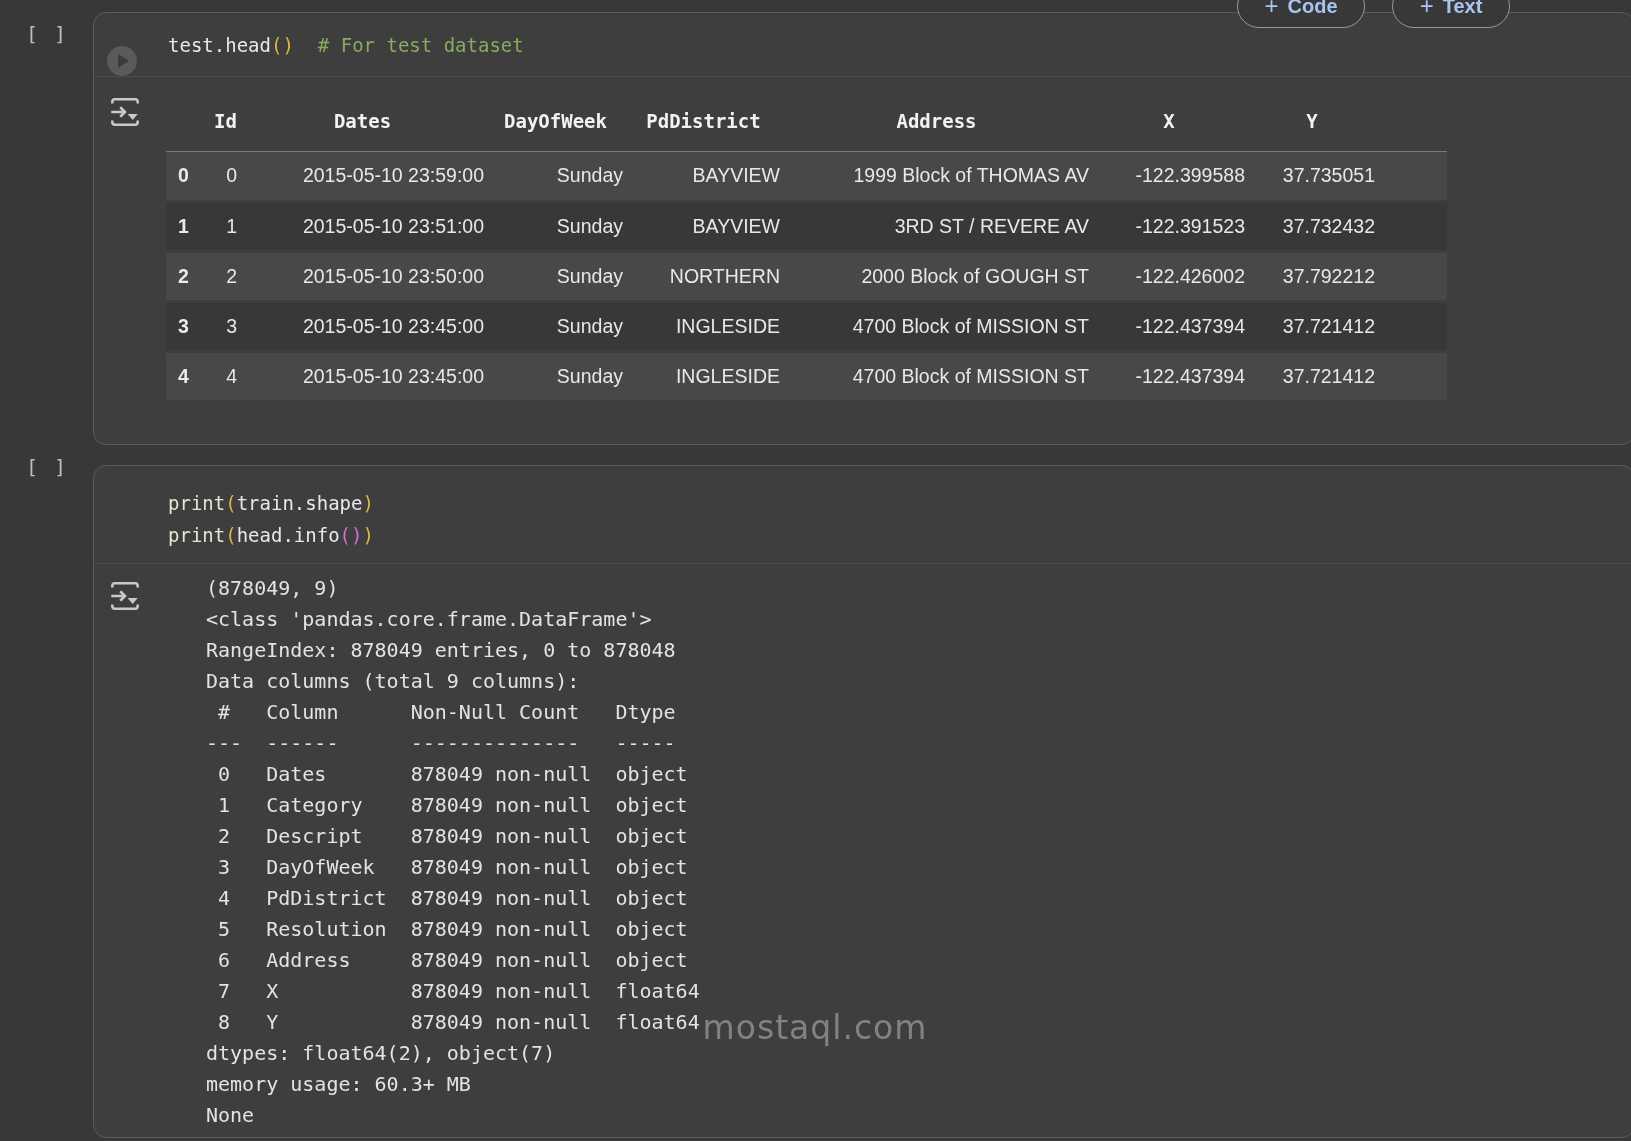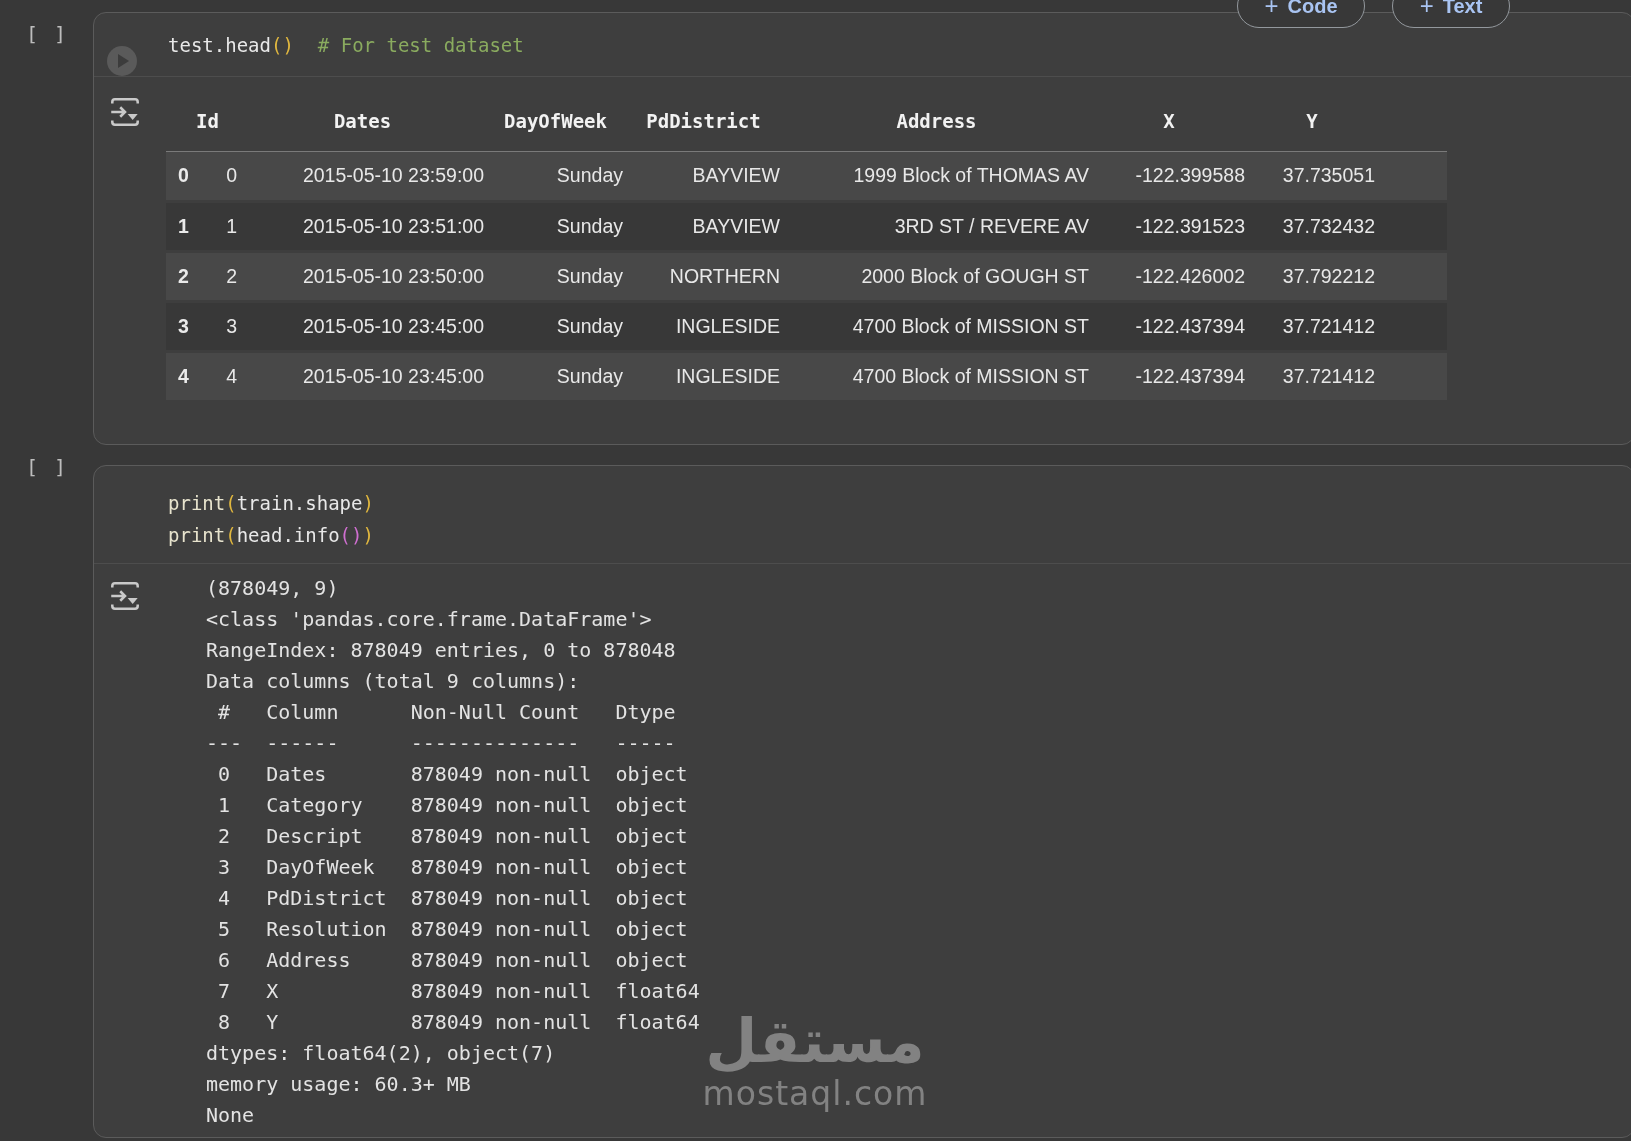--- a/index.html
+++ b/index.html
@@ -80,21 +80,21 @@
     position:absolute; left:72px; top:78px;
     border-collapse:collapse; table-layout:fixed; width:1281px;
     font-family:"Liberation Sans", sans-serif; font-size:19.5px;
   }
   .df-table thead th {
     font-family:"DejaVu Sans Mono", monospace;
     font-weight:bold; font-size:19px; color:#f2f2f2;
     height:60px; text-align:center; padding:0 4px 0 0;
     border-bottom:1px solid #7a7a7a;
   }
-  .df-table thead th.h-id { text-align:left; }
+  .df-table thead th.h-id { text-align:right; }
   .df-table tbody td {
     height:50px; text-align:right; padding:0 4px 0 0;
     color:#e8e8e8; border-bottom:3px solid #3e3e3e;
   }
   .df-table tbody th {
     text-align:left; padding-left:12px; font-weight:bold; color:#eaeaea;
     border-bottom:3px solid #3e3e3e;
   }
   .df-table tbody tr:nth-child(odd)  { background:#484848; }
   .df-table tbody tr:nth-child(even) { background:#383838; }
@@ -262,15 +262,14 @@
  5   Resolution  878049 non-null  object 
  6   Address     878049 non-null  object 
  7   X           878049 non-null  float64
  8   Y           878049 non-null  float64
 dtypes: float64(2), object(7)
 memory usage: 60.3+ MB
 None</pre>
 </div>
 
 <div class="watermark">
-  <div class="wm-ar">مستقل</div>
   <div class="wm-en">mostaql.com</div>
 </div>
 
 </body></html>

